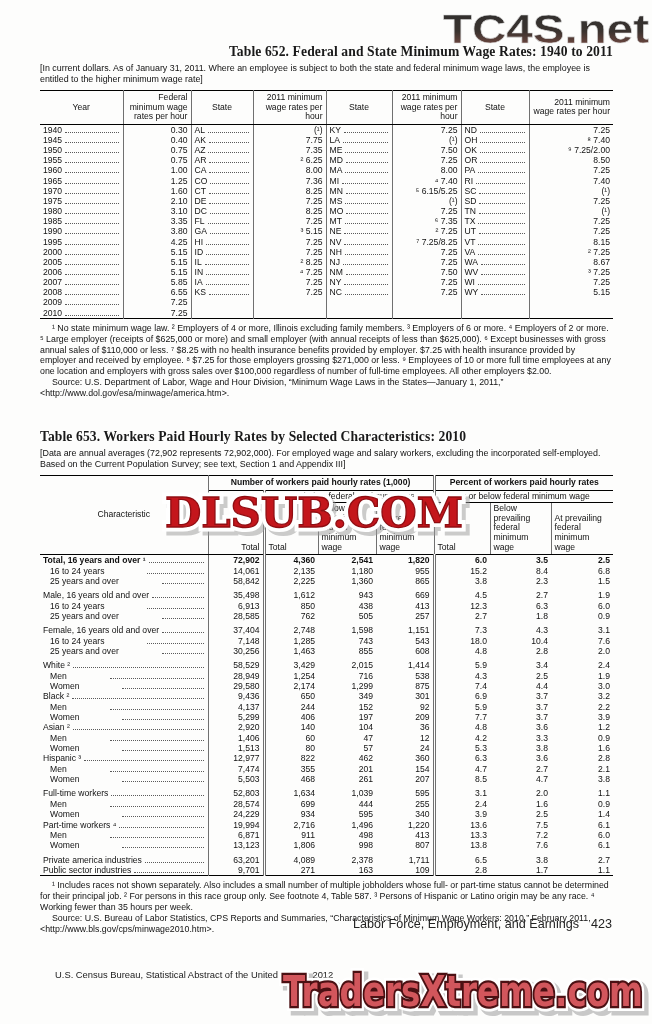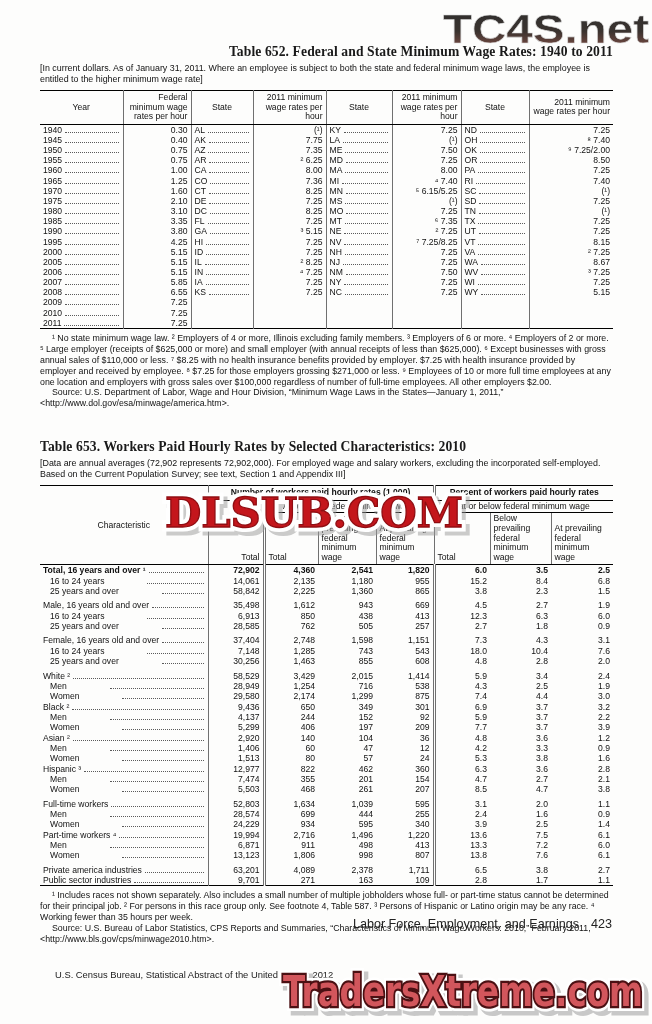--- a/index.html
+++ b/index.html
@@ -632,35 +632,20 @@
           <td class="nc"></td>
           <td></td>
           <td class="nc"></td>
           <td></td>
           <td class="nc"></td>
         </tr>
         <tr>
           <td>
             <div class="lw">
               <span class="lt">2010</span>
-              <span class="lead"></span>
-            </div>
-          </td>
-          <td class="nc">7.25</td>
-          <td></td>
-          <td class="nc"></td>
-          <td></td>
-          <td class="nc"></td>
-          <td></td>
-          <td class="nc"></td>
-        </tr>
-        <tr>
-          <td>
-            <div class="lw">
-              <span class="lt">2011</span>
               <span class="lead"></span>
             </div>
           </td>
           <td class="nc">7.25</td>
           <td></td>
           <td class="nc"></td>
           <td></td>
           <td class="nc"></td>
           <td></td>
           <td class="nc"></td>

